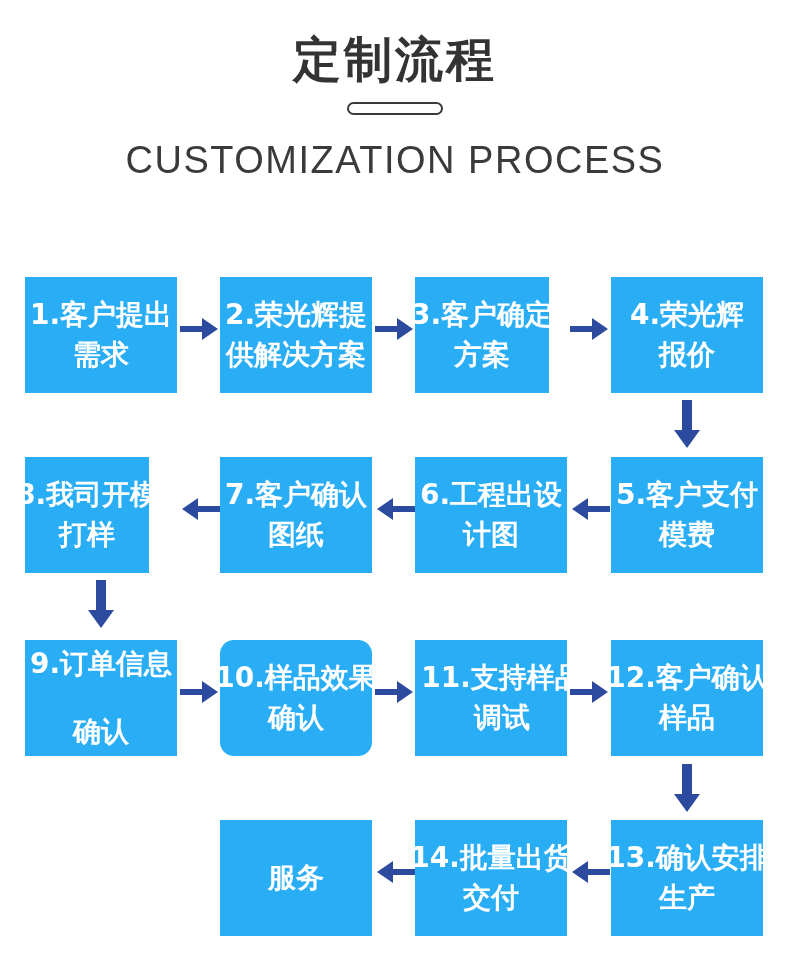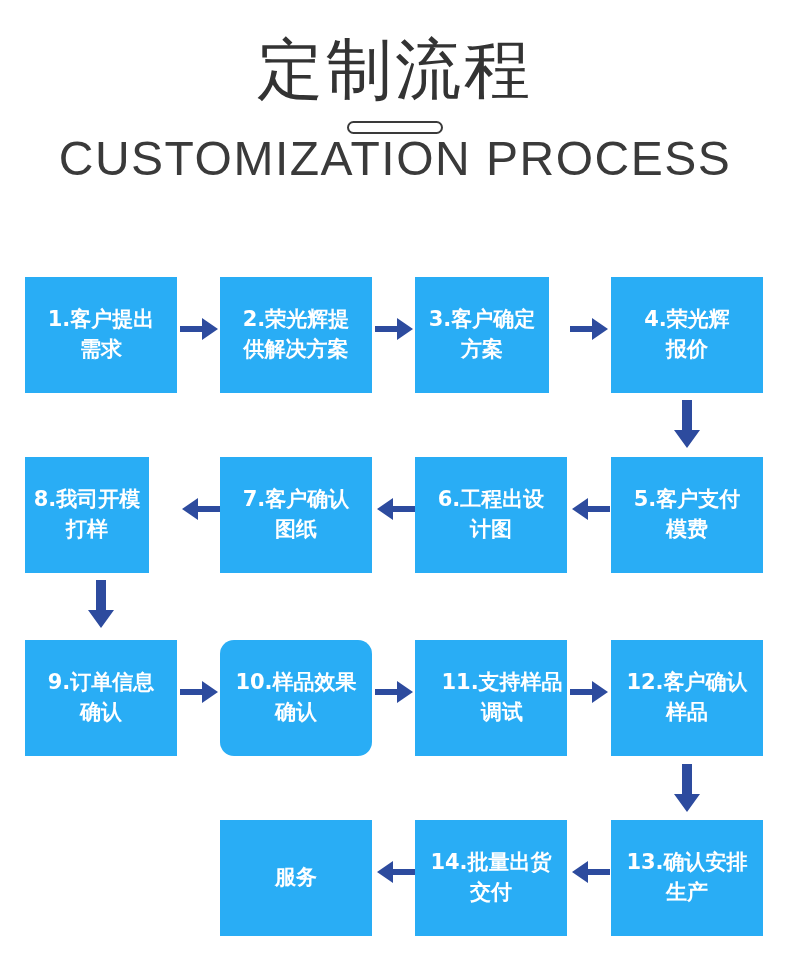--- a/index.html
+++ b/index.html
@@ -6,44 +6,44 @@
   html,body { background:#ffffff; }
   body {
     width:790px; height:977px;
     font-family:"Liberation Sans","DejaVu Sans",sans-serif;
     position:relative; overflow:hidden;
   }
 
   
   .header { width:100%; padding-top:34px; text-align:center; }
   .title {
-    font-size:66px; font-weight:normal; color:#333333;
+    font-size:48px; font-weight:bold; color:#333333;
     letter-spacing:3px; line-height:1.08;
     font-family:"DejaVu Sans","Liberation Sans",sans-serif;
   }
   .divider-wrap { display:flex; justify-content:center; margin-top:16px; }
   .divider {
     width:96px; height:13px; border:2px solid #3a3a3a;
     border-radius:7px; background:#ffffff;
   }
   .subtitle {
-    margin-top:0; font-size:48px; font-weight:400; color:#3a3a3a;
+    margin-top:26px; font-size:38px; font-weight:400; color:#3a3a3a;
     letter-spacing:1.5px; line-height:1.05;
     font-family:"Liberation Sans","DejaVu Sans",sans-serif;
   }
 
   
   .flow { position:absolute; left:0; top:0; width:790px; height:977px; }
 
   .node {
     position:absolute;
     background:#29ADF5;
     color:#ffffff;
     font-weight:bold;
-    font-size:21px;
+    font-size:28px;
     line-height:1.42;
     display:flex; flex-direction:column;
     align-items:center; justify-content:center;
     text-align:center;
     font-family:"DejaVu Sans","Liberation Sans",sans-serif;
     padding:4px 6px;
   }
   .node .l1, .node .l2 { display:block; white-space:nowrap; }
 
   
@@ -144,21 +144,21 @@
     <span class="l1">5.客户支付</span>
     <span class="l2">模费</span>
   </div>
 
   <div class="arrow" style="left:84px; top:580px; width:34px; height:52px;">
     <svg width="34" height="52" viewBox="0 0 34 52">
       <path d="M12 0 H22 V30 H30 L17 48 L4 30 H12 Z" fill="#2D4B9E"></path>
     </svg>
   </div>
 
-  <div class="node" style="left:25px; top:640px; width:152px; height:116px;">
+  <div class="node" style="left:25px; top:640px; width:152px; height:116px;justify-content:space-between;">
     <span class="l1">9.订单信息</span>
     <span class="l2">确认</span>
   </div>
 
   <div class="arrow" style="left:180px; top:675px; width:40px; height:34px;">
     <svg width="40" height="34" viewBox="0 0 40 34">
       <path d="M0 14 H22 V6 L38 17 L22 28 V20 H0 Z" fill="#2D4B9E"></path>
     </svg>
   </div>
 

